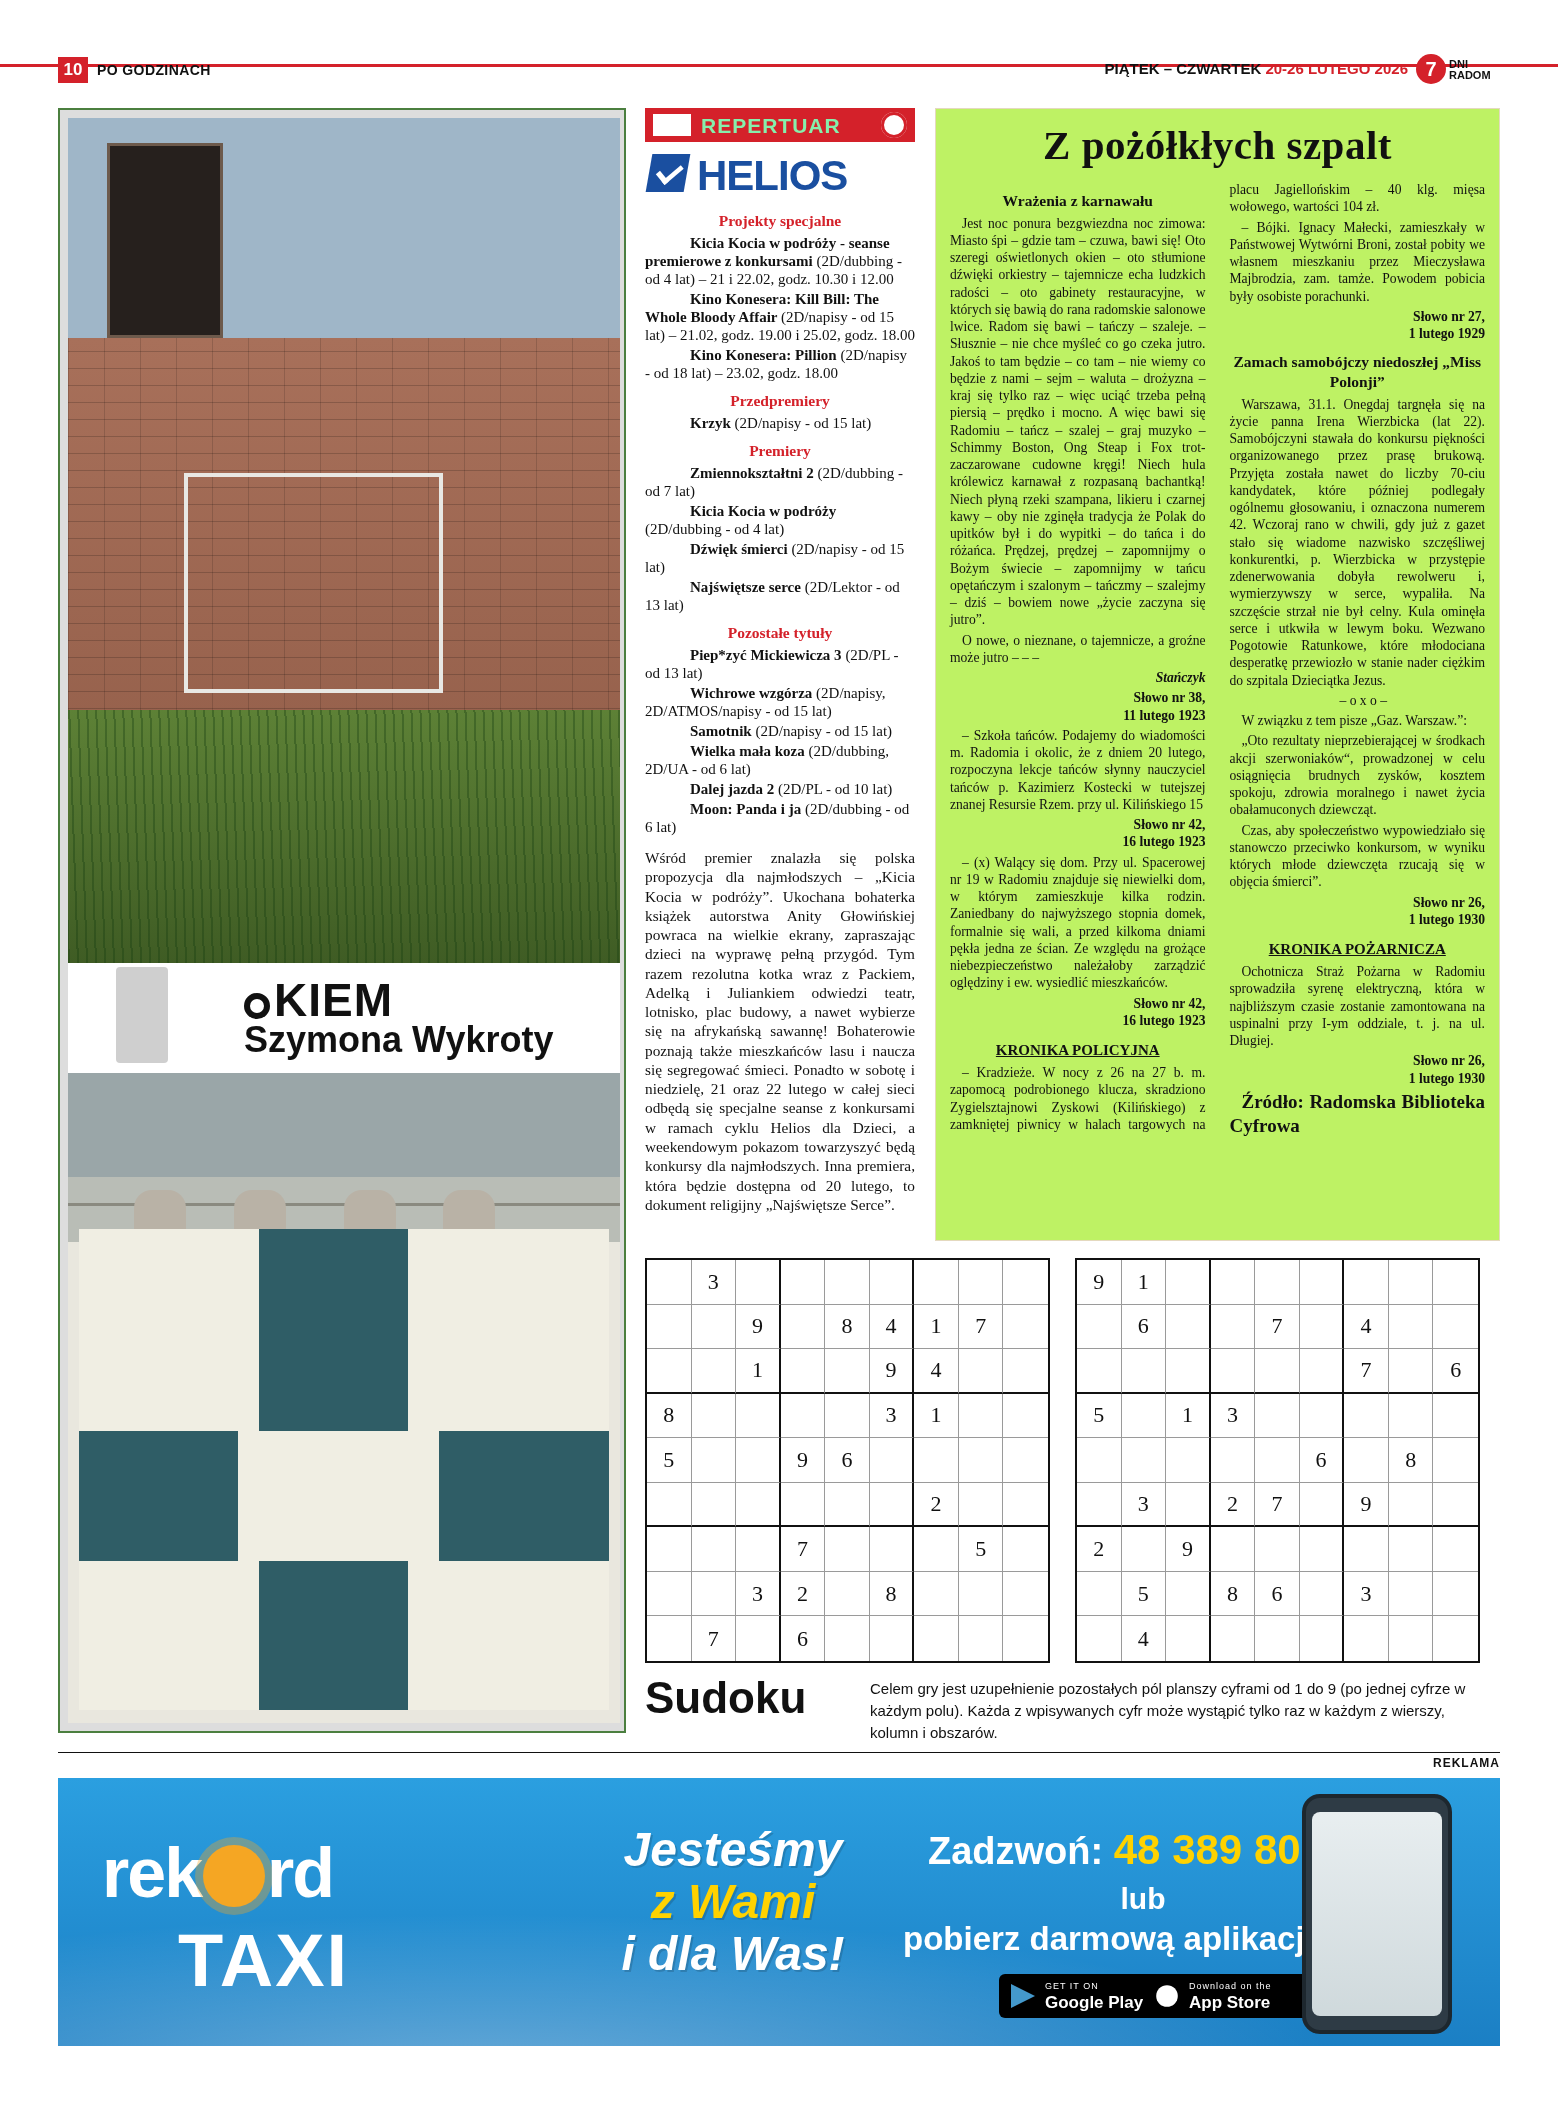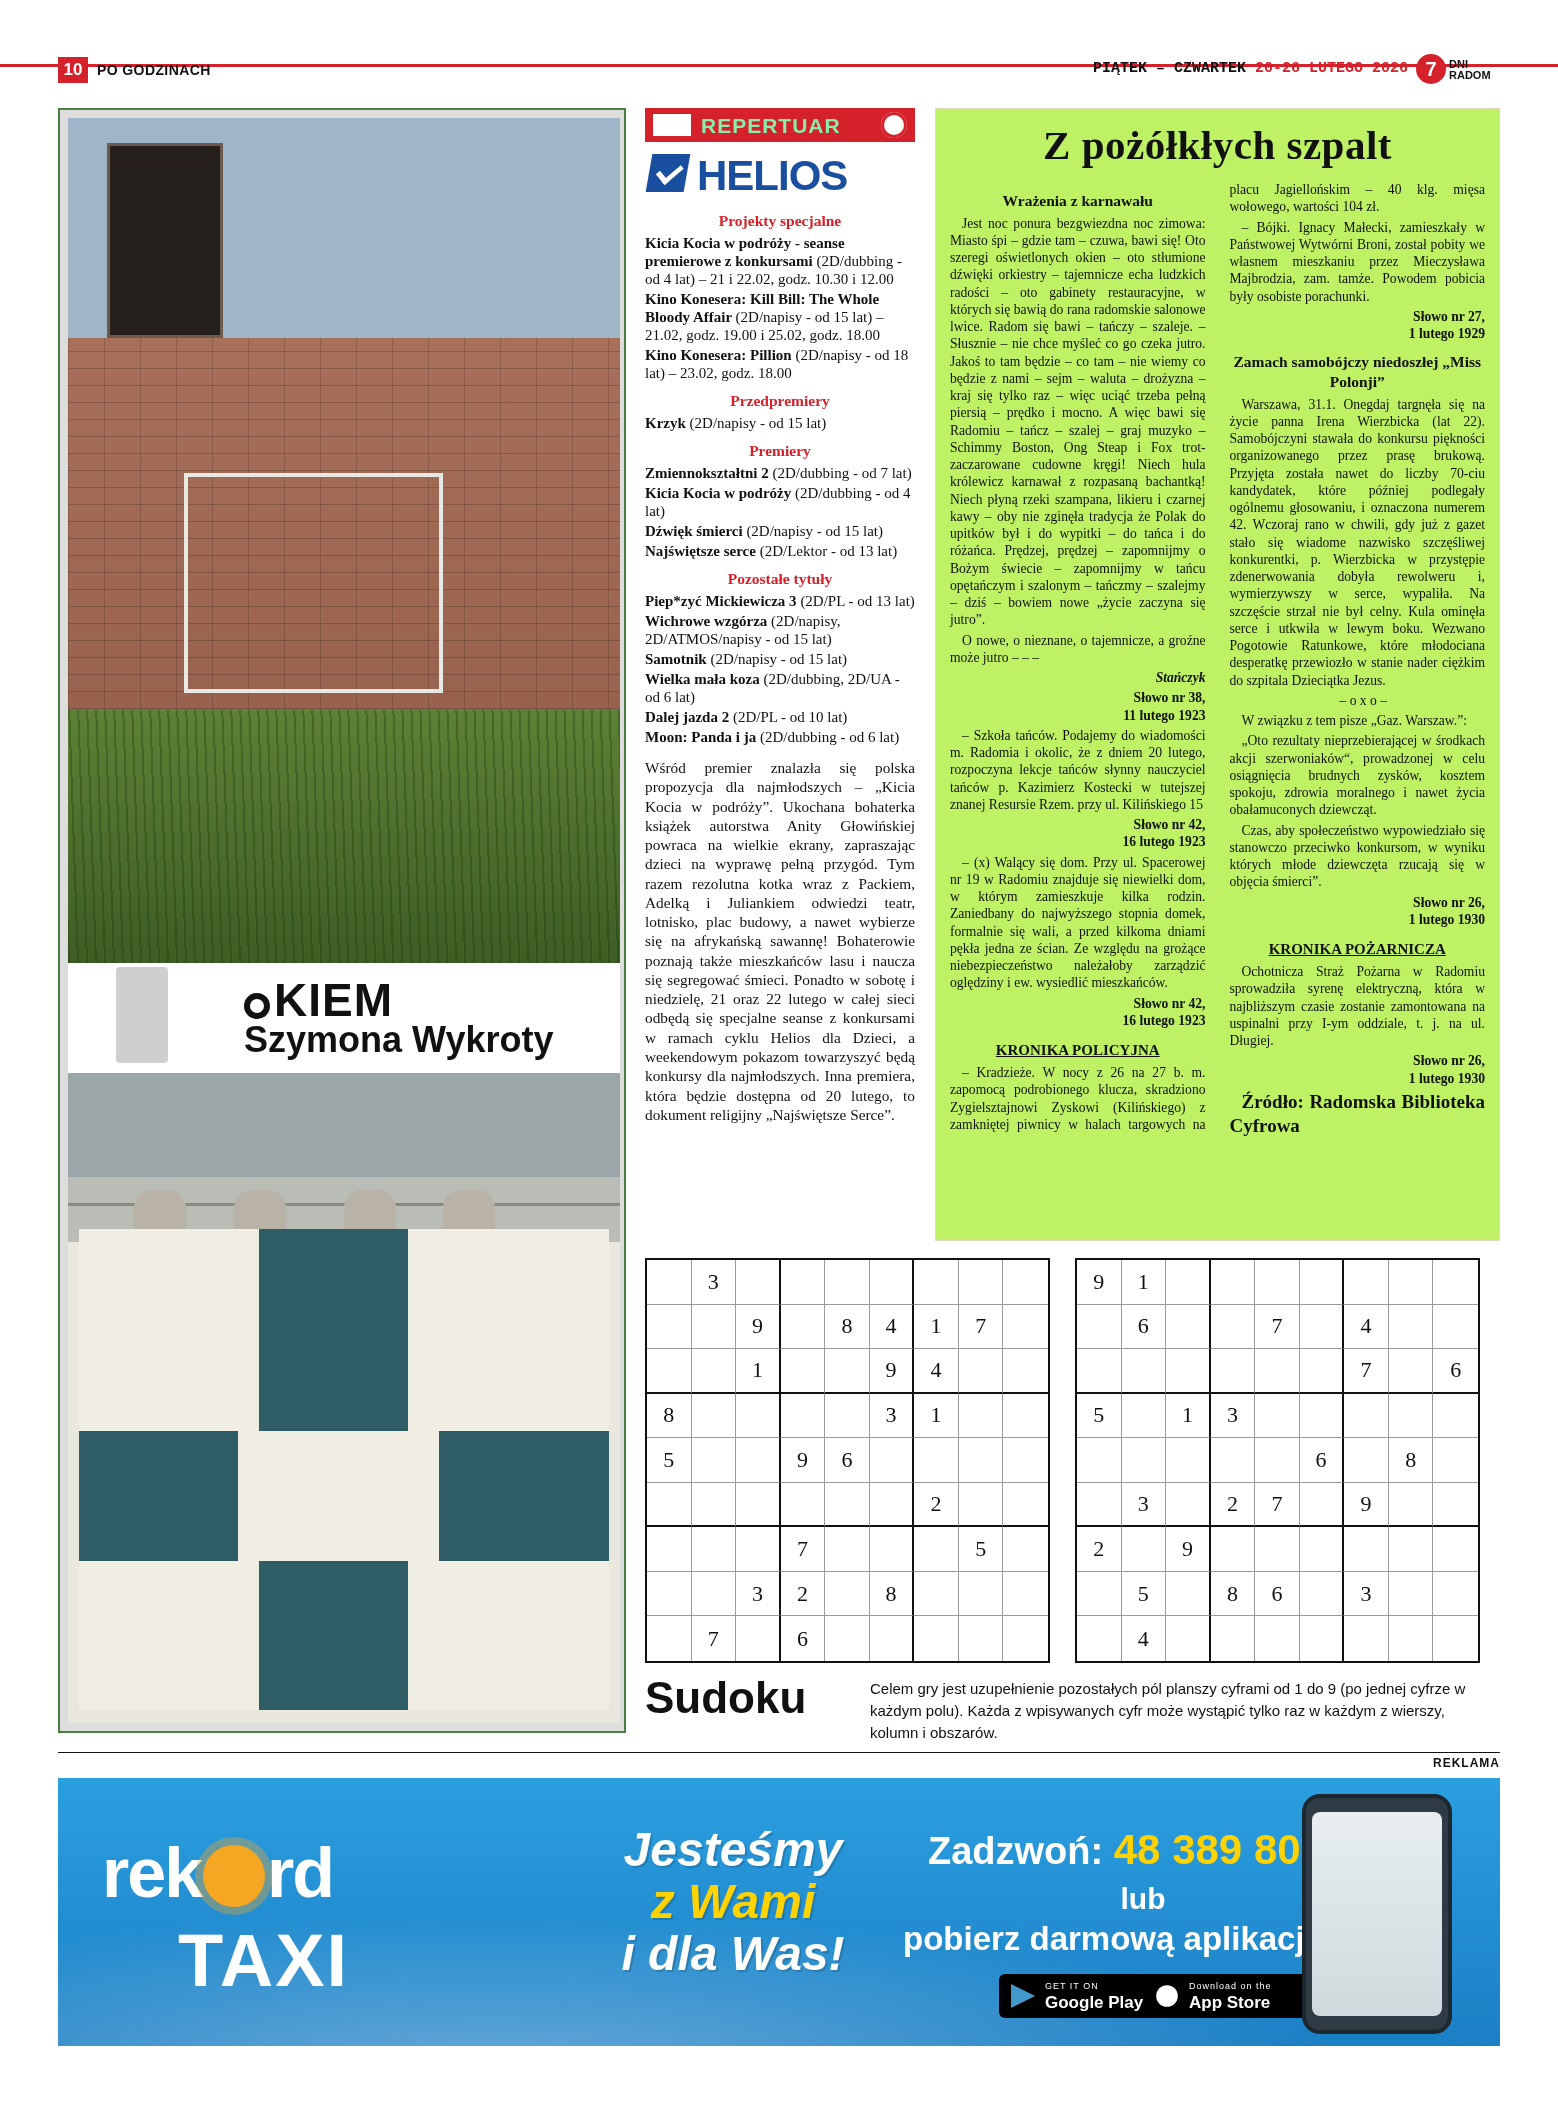--- a/index.html
+++ b/index.html
@@ -26,21 +26,21 @@
     font-family: "Liberation Sans", sans-serif; font-weight: bold;
     font-size: 17px; line-height: 26px; text-align: center;
   }
   .section-name {
     position: absolute; left: 97px; top: 62px;
     font-family: "Liberation Sans", sans-serif; font-weight: bold;
     font-size: 14px; letter-spacing: .4px; color:#111;
   }
   .issue-date {
     position: absolute; right: 150px; top: 60px;
-    font-family: Liberation Mono, monospace; font-weight: bold;
+    font-family: Liberation Sans, sans-serif; font-weight: bold;
     font-size: 15px; color: #111; text-align: right; white-space: nowrap;
   }
   .issue-date .red { color: #d4212a; }
   .logo7 {
     position: absolute; right: 58px; top: 52px;
     width: 84px; height: 34px;
   }
   .logo7 .circ {
     position:absolute; left:0; top:2px; width:30px; height:30px;
     border-radius:50%; background:#d4212a; color:#fff;
@@ -165,21 +165,21 @@
     position:absolute; left:52px; top:4px;
     font-family:"Liberation Sans", sans-serif; font-weight:bold;
     font-size:42px; color:#1a4fa0; letter-spacing:-1px;
   }
   .rep-heading {
     text-align:center; color:#d4212a; font-weight:bold; font-size:15.5px;
     margin: 10px 0 4px 0; font-family:"Liberation Serif", serif;
   }
   .rep-list { font-size:15px; line-height:1.2; }
   .rep-list p { margin: 0 0 2px 0; }
-  .rep-list b { font-weight:bold; }
+  .rep-list b { font-weight:bold;margin-left:45px; }
   .okiem-text { font-size:15.3px; line-height:1.26; text-align:justify; margin-top:12px; }
   .okiem-text p { margin:0; text-indent: 0; }
 
   
   .szpalt {
     position:absolute; left: 935px; top: 108px; width: 565px; height: 1133px;
     background: #bef264;
     border: 1px solid #e4d9bf;
     padding: 10px 14px 8px 14px;
   }

